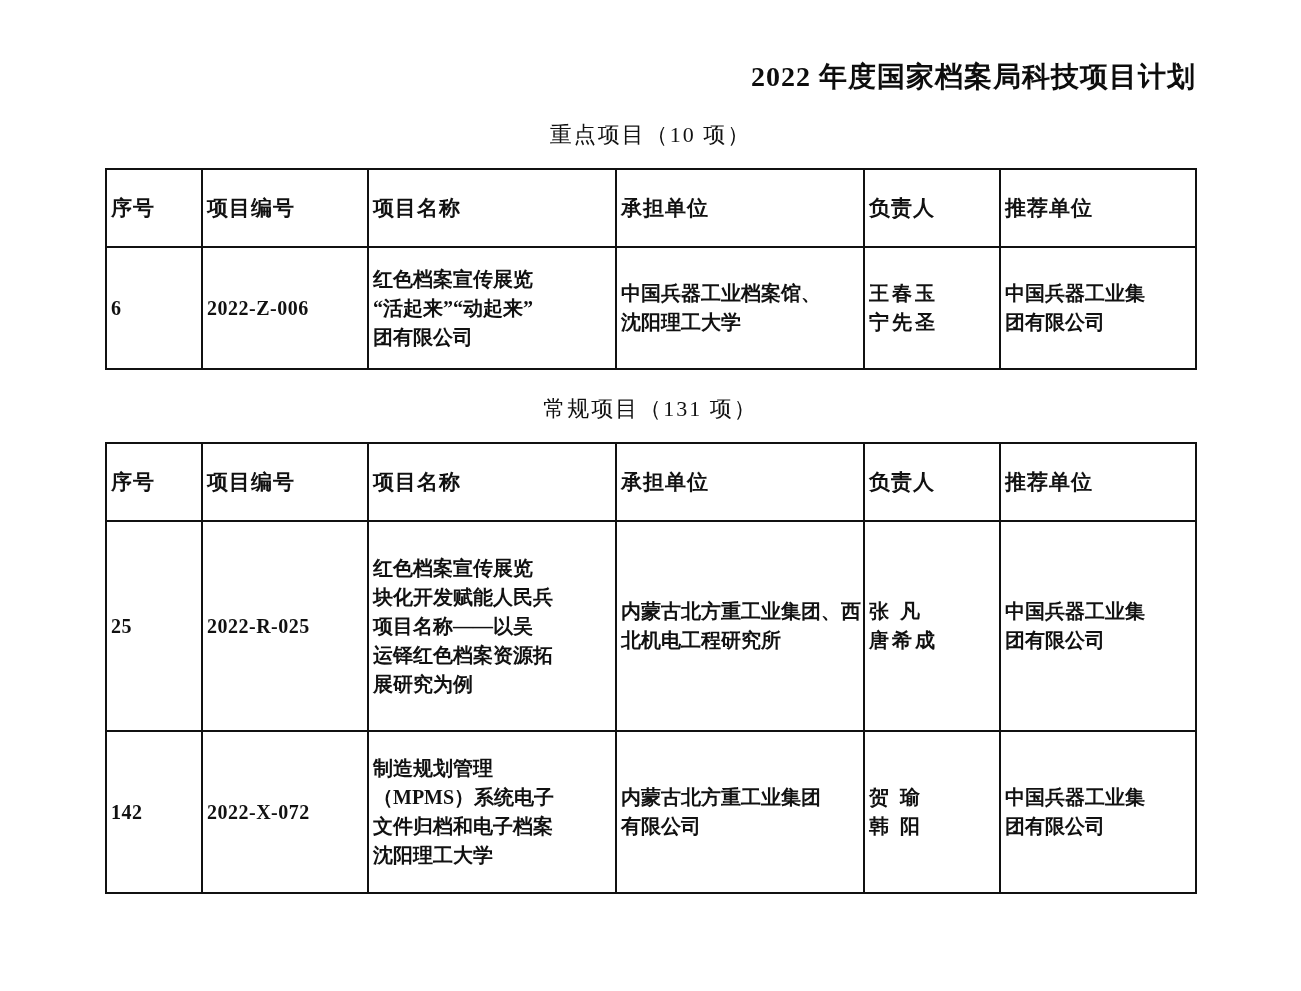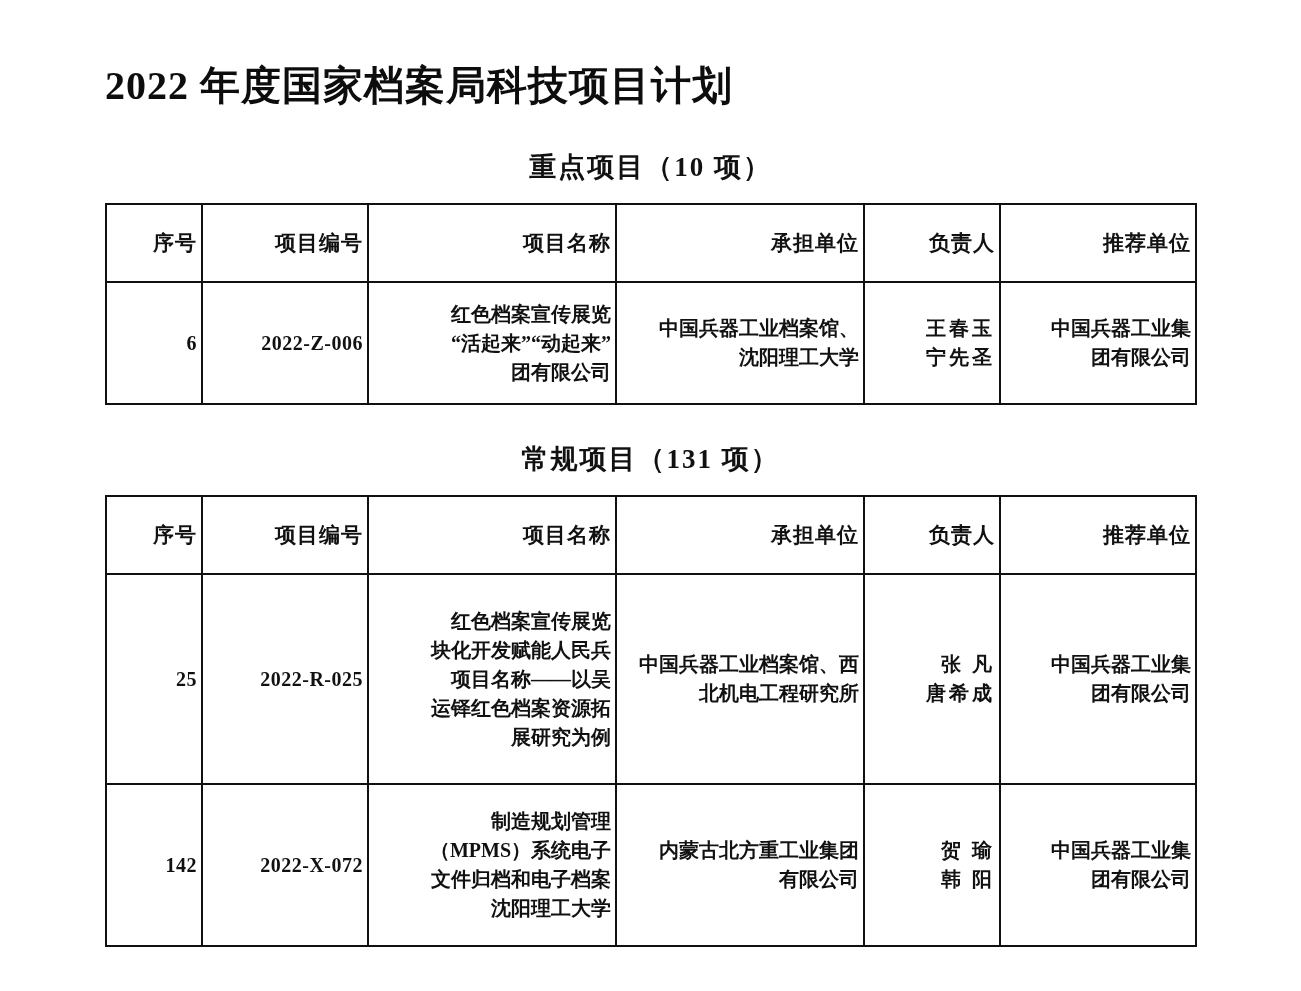--- a/index.html
+++ b/index.html
@@ -16,48 +16,48 @@
     position: relative;
   }
   .page {
     width: 1301px;
     height: 991px;
     box-sizing: border-box;
     padding: 0 105px;
     position: relative;
   }
   .doc-title {
-    text-align: left;
-    font-size: 40px;
+    text-align: right;
+    font-size: 28px;
     font-weight: bold;
     letter-spacing: 1px;
     margin-top: 58px;
     margin-bottom: 0;
     color: #0d0d0d;
     font-family: "Liberation Serif", "DejaVu Serif", serif;
   }
   .section-title {
     text-align: center;
-    font-size: 27px;
-    font-weight: bold;
+    font-size: 22px;
+    font-weight: normal;
     letter-spacing: 2px;
     color: #111;
-    margin-top: 36px;
+    margin-top: 24px;
     margin-bottom: 18px;
   }
   table.proj {
     border-collapse: collapse;
     width: 1090px;
     margin: 0 auto;
     table-layout: fixed;
     background: #fff;
   }
   table.proj td, table.proj th {
     border: 2px solid #111;
-    text-align: right;
+    text-align: left;
     vertical-align: middle;
     font-size: 20px;
     font-weight: bold;
     padding: 6px 4px;
     line-height: 1.45;
     color: #111;
   }
   table.proj thead th {
     height: 64px;
     font-size: 21px;
@@ -170,21 +170,21 @@
         <td class="cell-no">25</td>
         <td class="cell-code">2022-R-025</td>
         <td class="cell-name">
           <span class="ln">红色档案宣传展览</span>
           <span class="ln">块化开发赋能人民兵</span>
           <span class="ln">项目名称——以吴</span>
           <span class="ln">运铎红色档案资源拓</span>
           <span class="ln">展研究为例</span>
         </td>
         <td class="cell-unit">
-          <span class="ln">中国兵器工业档案馆、西</span>
+          <span class="ln">内蒙古北方重工业集团、西</span>
           <span class="ln">北机电工程研究所</span>
         </td>
         <td class="cell-head">
           <span class="ln">张 凡</span>
           <span class="ln">唐希成</span>
         </td>
         <td class="cell-rec">
           <span class="ln">中国兵器工业集</span>
           <span class="ln">团有限公司</span>
         </td>

